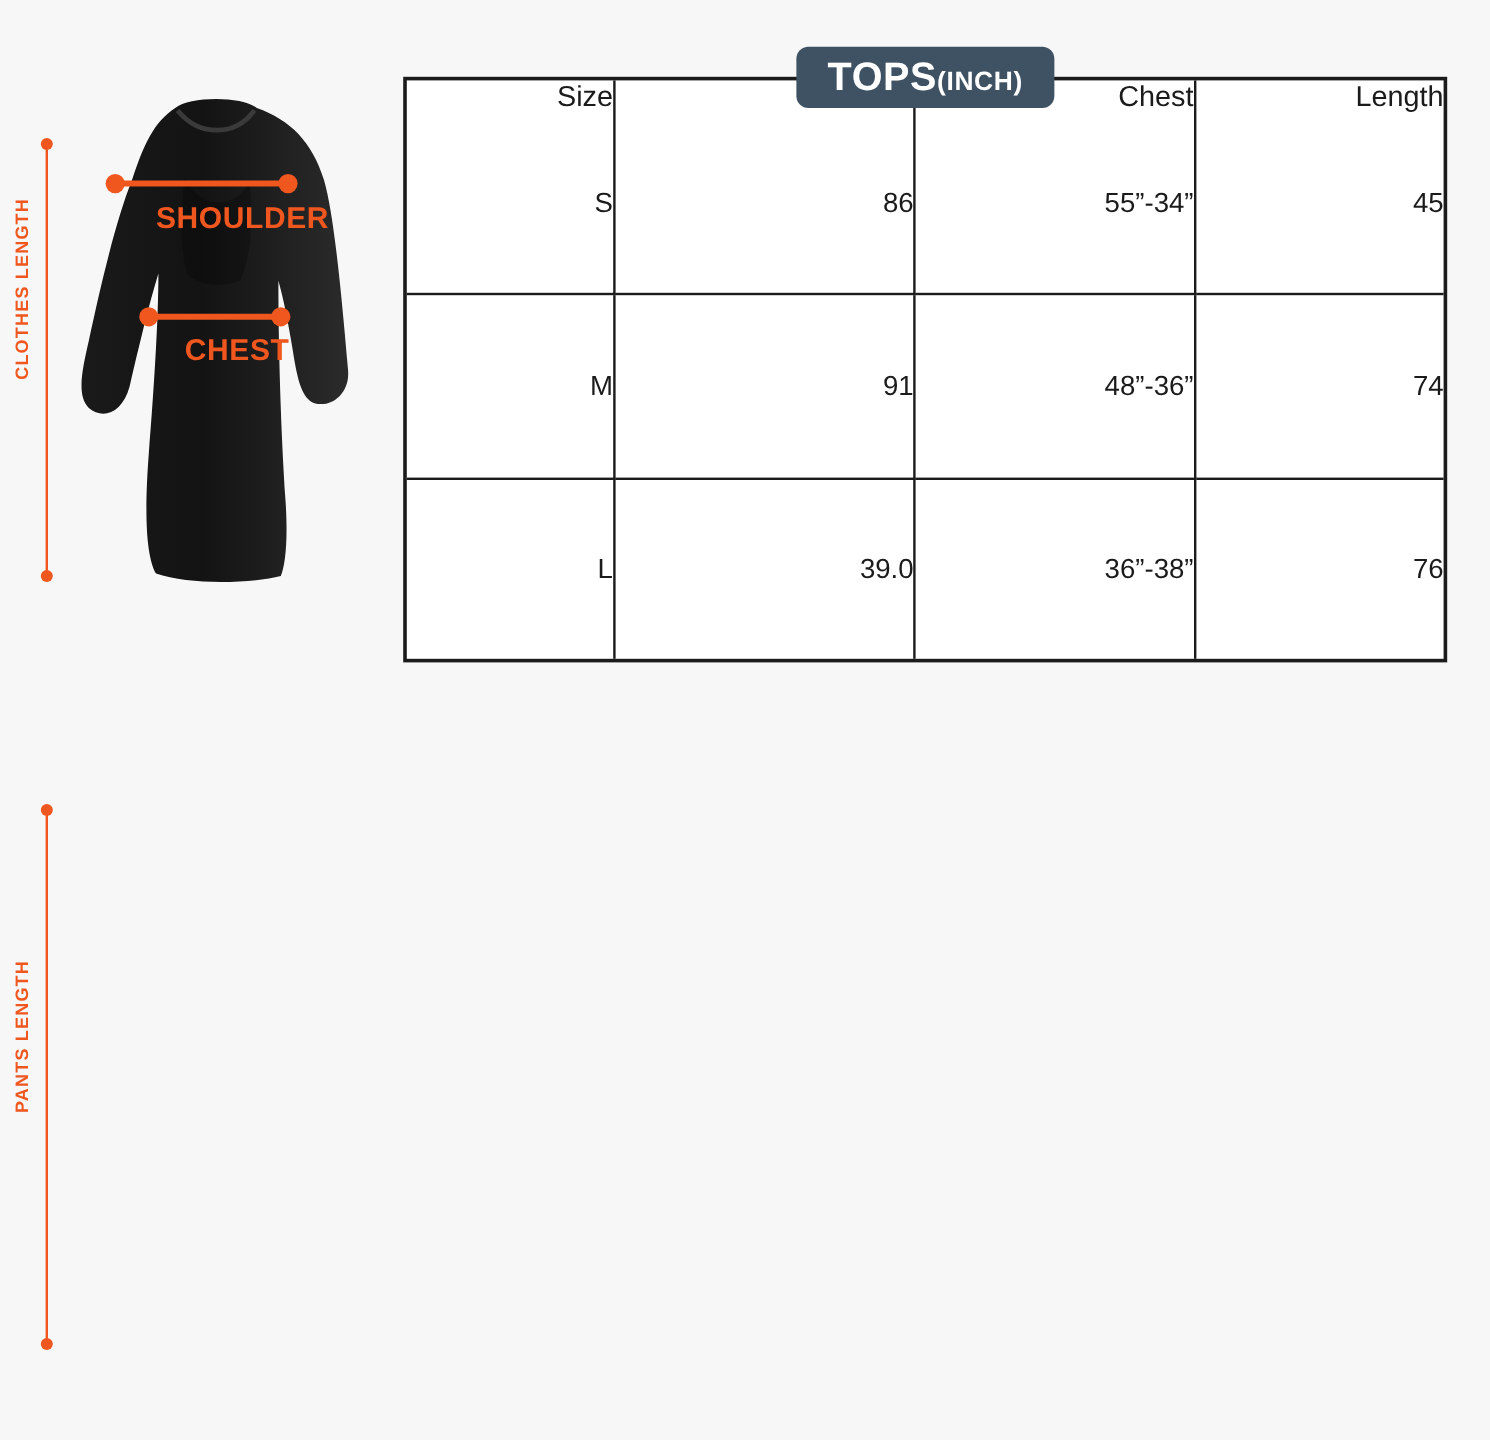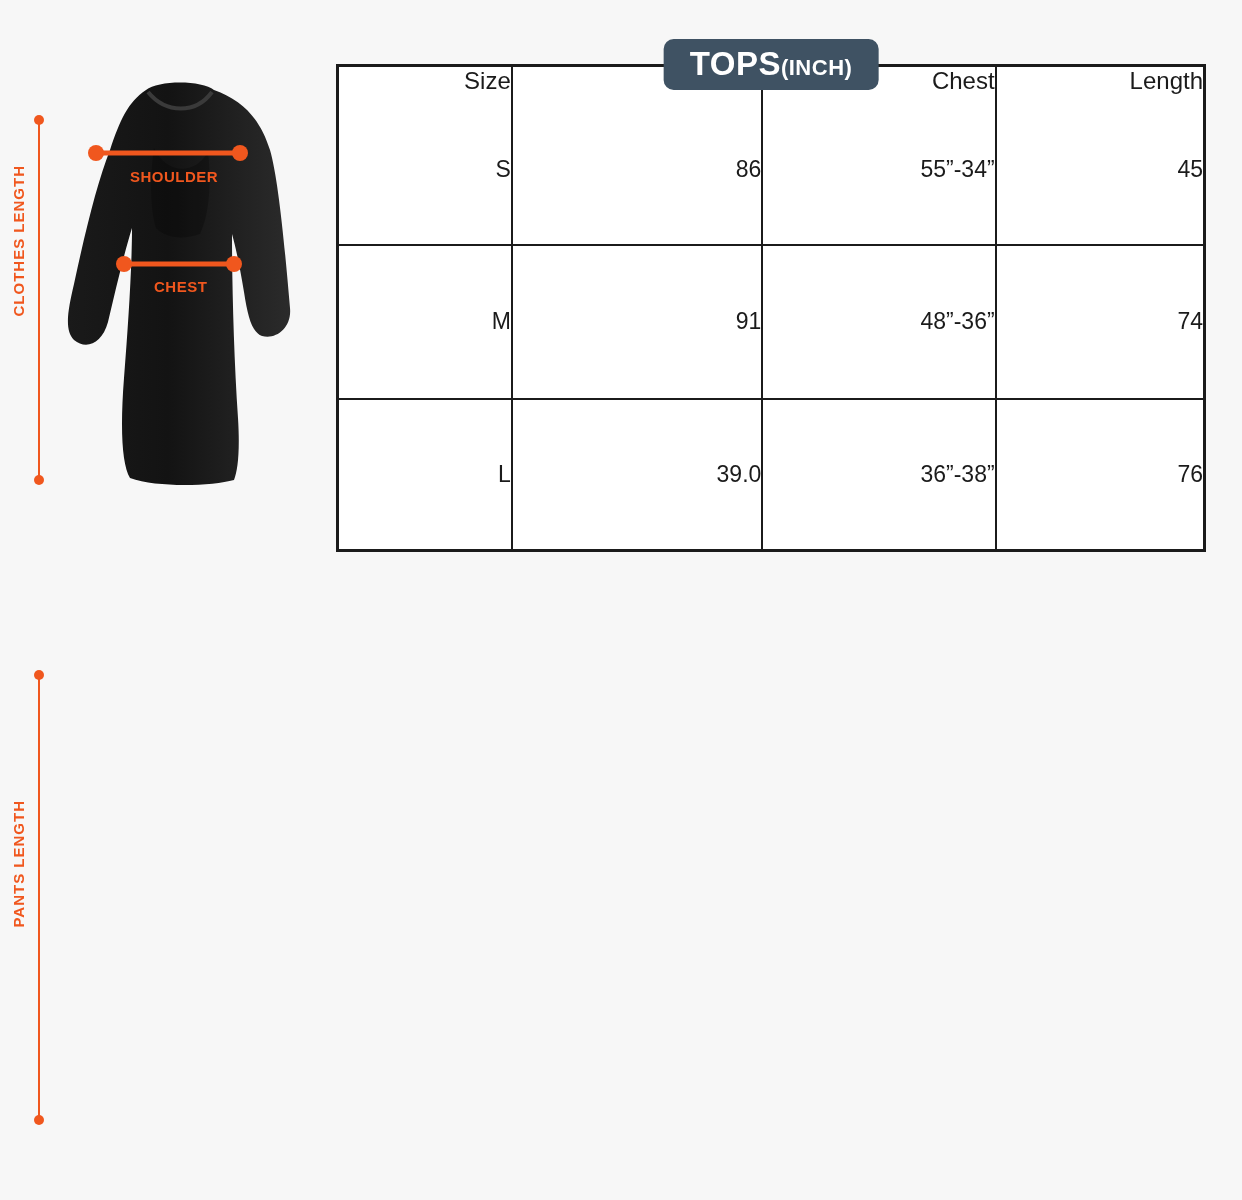--- a/index.html
+++ b/index.html
@@ -66,21 +66,21 @@
 
   
   .garment {
     position: absolute;
   }
   #tops-garment { left: 62px; top: 78px; }
 
   .arrow-label {
     position: absolute;
     color: #f0571e;
-    font-size: 15px;
+    font-size: 25px;
     font-weight: 700;
     letter-spacing: 0.5px;
     white-space: nowrap;
   }
 
   
   .table-card {
     position: absolute;
     border: 3px solid #1b1b1b;
     background: #ffffff;

